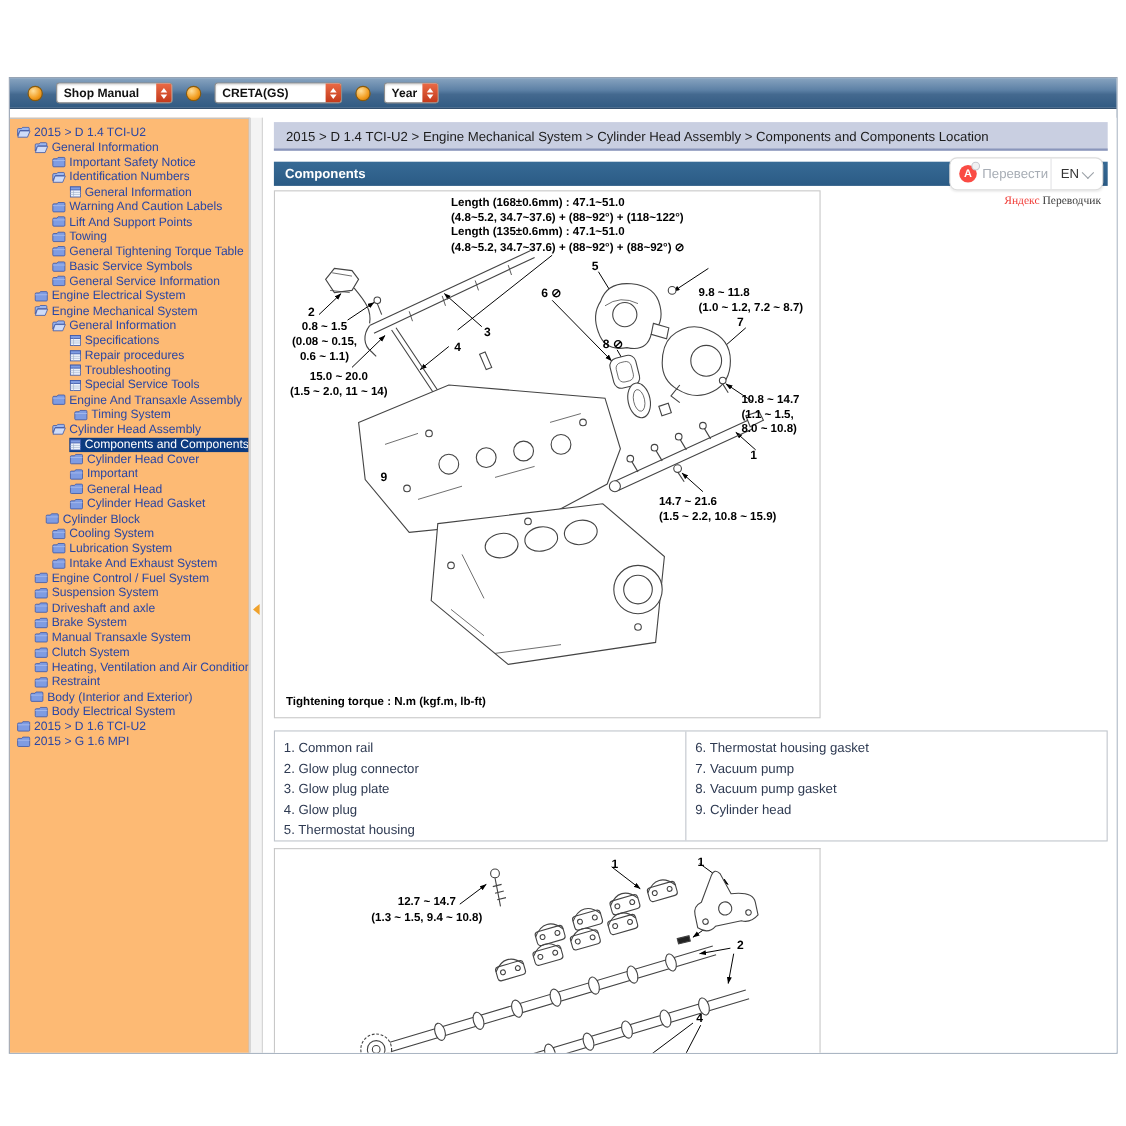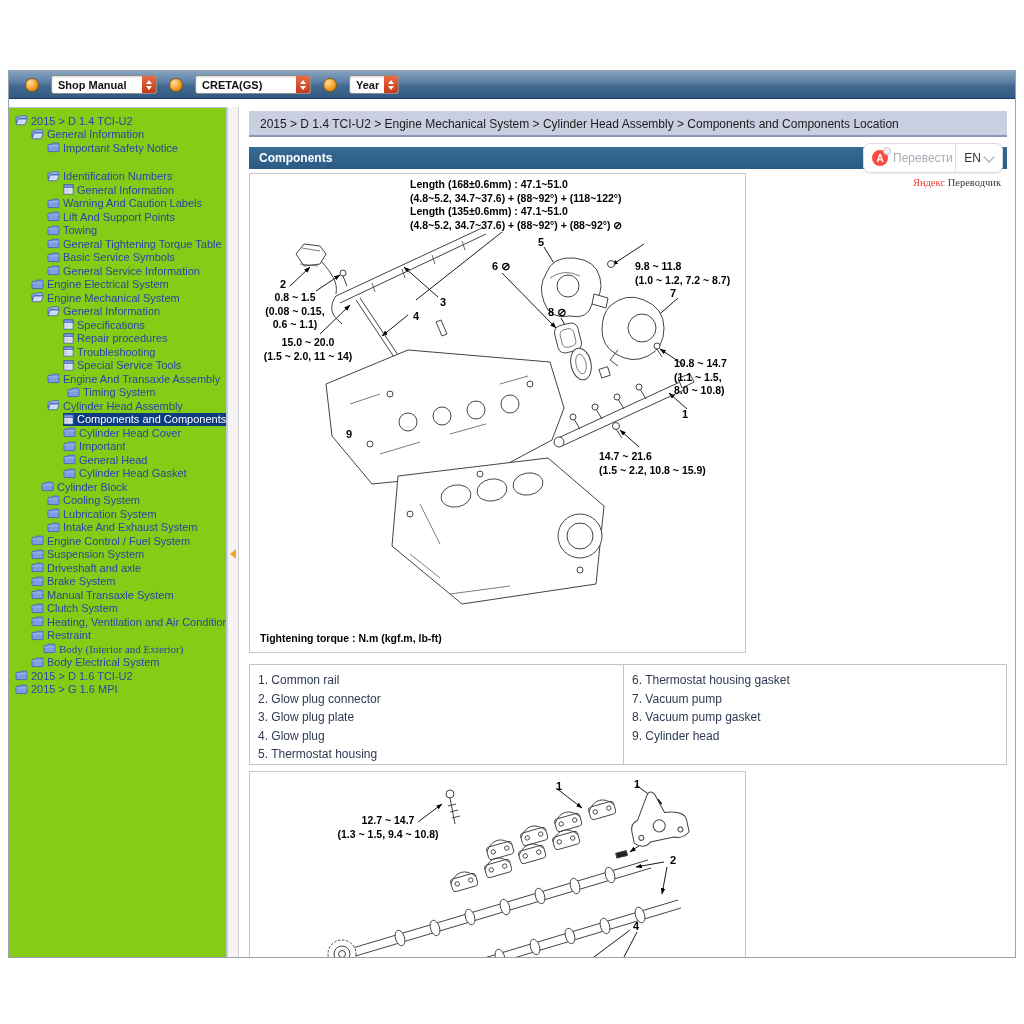--- a/index.html
+++ b/index.html
@@ -18,21 +18,21 @@
   .stepper{width:14px;align-self:stretch;background:linear-gradient(#ea6a45,#c43a1b);border-radius:0 2px 2px 0;
     display:flex;flex-direction:column;align-items:center;justify-content:center;gap:2px;}
   .stepper i{width:0;height:0;border-left:3px solid transparent;border-right:3px solid transparent;}
   .stepper .up{border-bottom:4px solid #fff;}
   .stepper .dn{border-top:4px solid #fff;}
   .sel-manual{width:106px;}
   .sel-model{width:116px;}
   .sel-year{width:50px;}
 
   
-  .sidebar{position:absolute;left:0;top:36px;width:218px;bottom:0;background:#84cc16;
+  .sidebar{position:absolute;left:0;top:36px;width:218px;bottom:0;background:#fdba74;
     border-top:1px solid #b9c6d4;border-right:1px solid #b9c6d4;overflow:hidden;padding-top:6px;box-sizing:border-box;}
   .tree-row{display:flex;align-items:center;height:13.5px;white-space:nowrap;cursor:default;}
   .row-inner{display:flex;align-items:center;gap:3px;flex:1;overflow:hidden;height:100%;}
   .tree-row.selected .row-inner{background:#0d3b80;}
   .tree-row.selected .tree-label{color:#fff;}
   .tree-icon{flex:0 0 auto;display:inline-flex;align-items:center;}
   .tree-label{font-size:11px;color:#2a46a4;overflow:hidden;text-overflow:clip;}
 
   .splitter{position:absolute;left:218px;top:36px;width:12px;bottom:0;background:#f4f4f4;
     border-left:1px solid #cfcfcf;border-right:1px solid #cfcfcf;box-sizing:border-box;}
@@ -140,21 +140,21 @@
           <span class="row-inner">
             <span class="tree-icon">
               <svg viewBox="0 0 14 12" width="13" height="11">
                 <path d="M1 3.5 Q1 2.5 2 2.5 H5.2 L6.2 1.2 H12 Q13 1.2 13 2.2 V9.5 Q13 10.5 12 10.5 H2 Q1 10.5 1 9.5 Z" fill="#7f9ce2" stroke="#3c57a8" stroke-width="0.8"></path>
                 <path d="M1 4.3 H13" stroke="#aabdee" stroke-width="0.8" fill="none"></path>
               </svg>
             </span>
             <span class="tree-label">Important Safety Notice</span>
           </span>
         </div>
-        <div class="tree-row" style="padding-left: 38px; margin-top: 15px;">
+        <div class="tree-row" style="padding-left: 38px;">
           <span class="row-inner">
             <span class="tree-icon">
               <svg viewBox="0 0 14 12" width="13" height="11">
                 <path d="M1 3 Q1 2 2 2 H5 L6 0.8 H11.5 Q12.5 0.8 12.5 1.8 V4 H3.5 L1 9 Z" fill="#9db7ee" stroke="#3c57a8" stroke-width="0.8"></path>
                 <path d="M3.2 4.4 H13.4 L10.8 10.6 H1.2 Z" fill="#cfdcf8" stroke="#3c57a8" stroke-width="0.8"></path>
               </svg>
             </span>
             <span class="tree-label">Identification Numbers</span>
           </span>
         </div>
@@ -531,21 +531,21 @@
           <span class="row-inner">
             <span class="tree-icon">
               <svg viewBox="0 0 14 12" width="13" height="11">
                 <path d="M1 3.5 Q1 2.5 2 2.5 H5.2 L6.2 1.2 H12 Q13 1.2 13 2.2 V9.5 Q13 10.5 12 10.5 H2 Q1 10.5 1 9.5 Z" fill="#7f9ce2" stroke="#3c57a8" stroke-width="0.8"></path>
                 <path d="M1 4.3 H13" stroke="#aabdee" stroke-width="0.8" fill="none"></path>
               </svg>
             </span>
             <span class="tree-label">Restraint</span>
           </span>
         </div>
-        <div class="tree-row" style="padding-left: 34px; font-family: Liberation Serif, serif;">
+        <div class="tree-row" style="padding-left: 18px;">
           <span class="row-inner">
             <span class="tree-icon">
               <svg viewBox="0 0 14 12" width="13" height="11">
                 <path d="M1 3.5 Q1 2.5 2 2.5 H5.2 L6.2 1.2 H12 Q13 1.2 13 2.2 V9.5 Q13 10.5 12 10.5 H2 Q1 10.5 1 9.5 Z" fill="#7f9ce2" stroke="#3c57a8" stroke-width="0.8"></path>
                 <path d="M1 4.3 H13" stroke="#aabdee" stroke-width="0.8" fill="none"></path>
               </svg>
             </span>
             <span class="tree-label">Body (Interior and Exterior)</span>
           </span>
         </div>

